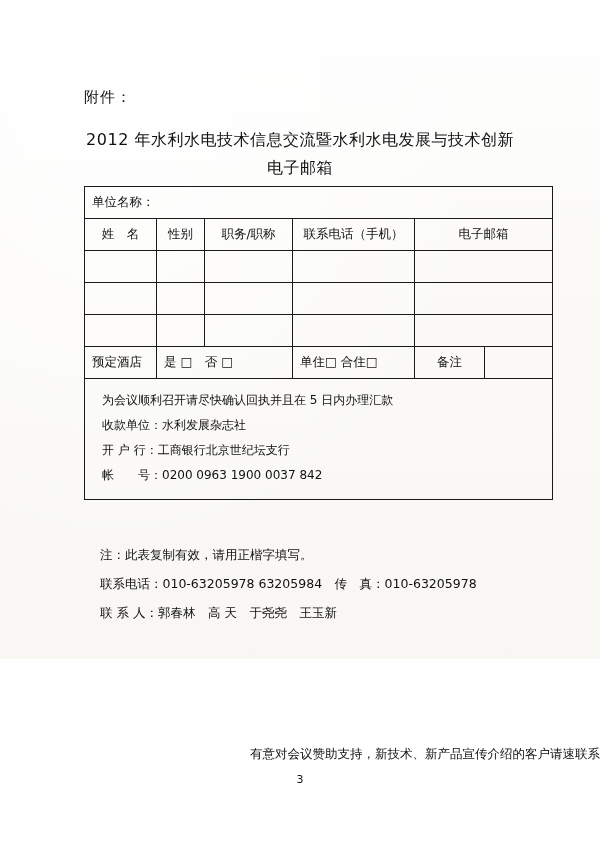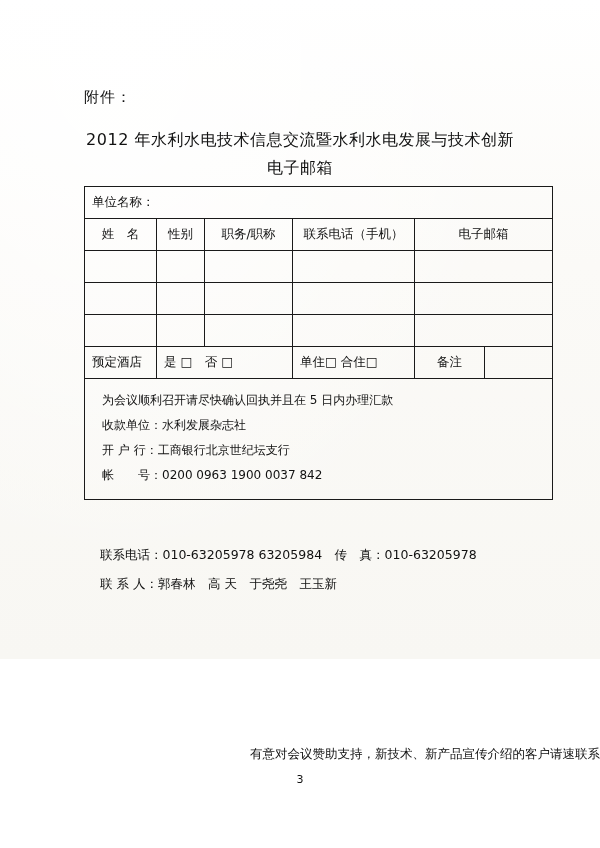--- a/index.html
+++ b/index.html
@@ -204,20 +204,21 @@
                 <div>开 户 行：工商银行北京世纪坛支行</div>
                 <div>帐　　号：0200 0963 1900 0037 842</div>
               </div>
             </td>
           </tr>
         </tbody>
       </table>
     </div>
 
     <div class="after">
+      <div>注：此表复制有效，请用正楷字填写。</div>
       <div>联系电话：010-63205978 63205984　传　真：010-63205978</div>
       <div>联 系 人：郭春林　高 天　于尧尧　王玉新</div>
     </div>
 
     <div class="footer-note">有意对会议赞助支持，新技术、新产品宣传介绍的客户请速联系</div>
     <div class="page-num">3</div>
 
   </div>
 </div>
 

